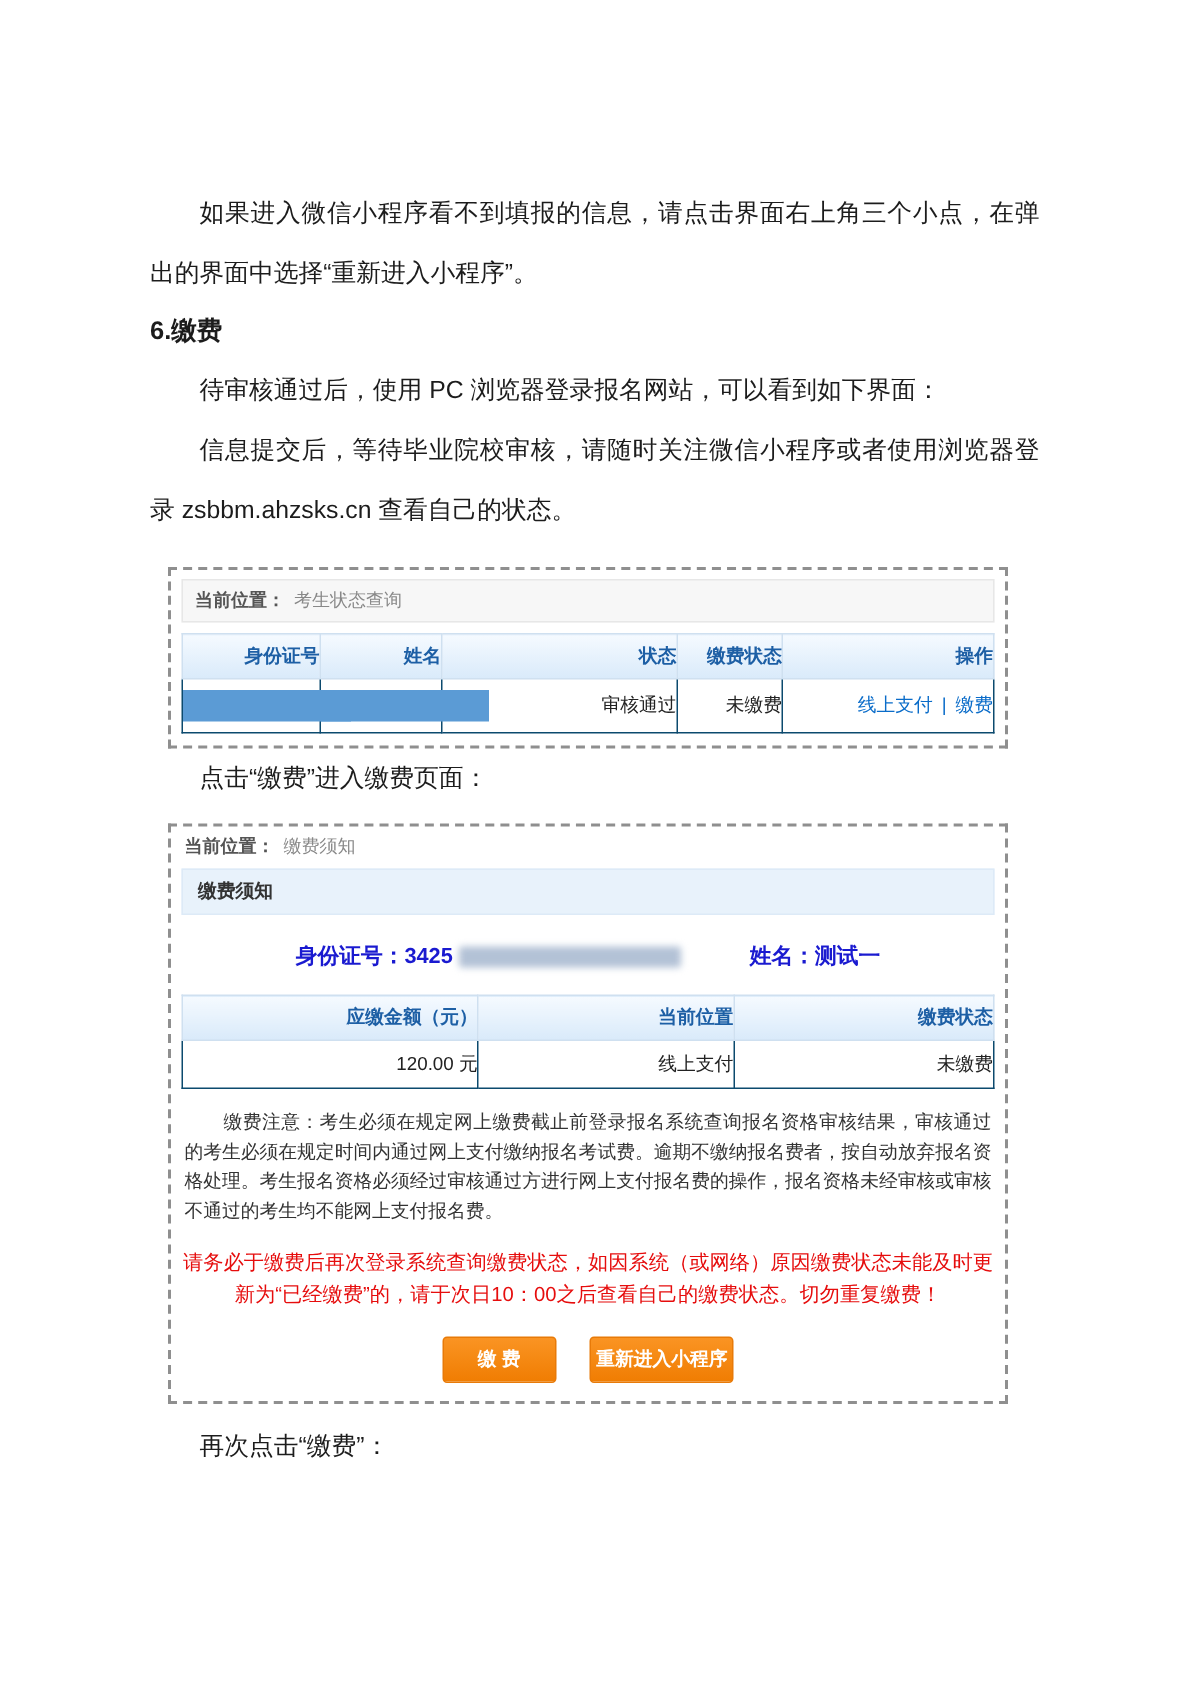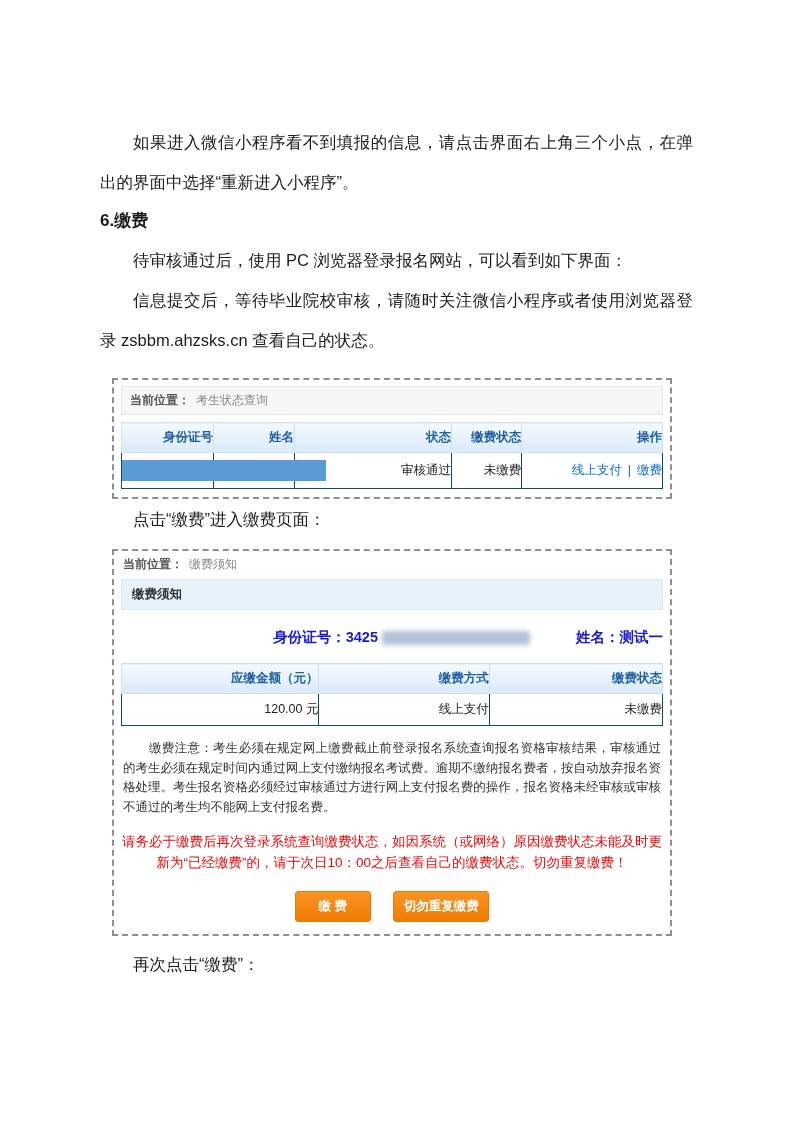--- a/index.html
+++ b/index.html
@@ -43,21 +43,21 @@
   .op-sep{color:#0a6cc9;margin:0 6px;}
   .redacted{display:inline-block;width:112px;height:21px;background:#5b9bd5;vertical-align:middle;}
 
   
   .panel-title{
     background:#e8f2fb;border:1px solid #ddeaf7;
     font-size:12.5px;font-weight:bold;color:#333;
     padding:6px 10px;margin-bottom:14px;
   }
   .id-line{
-    text-align:right;color:#1a1ad0;font-weight:bold;font-size:14.5px;
+    text-align:center;color:#1a1ad0;font-weight:bold;font-size:14.5px;
     margin:18px 0 16px 0;
   }
   .id-line .blur-block{
     display:inline-block;width:148px;height:14px;border-radius:2px;
     background:#b3c2d6;filter:blur(2.5px);vertical-align:middle;margin:0 4px;
   }
   .id-line .name-group{margin-left:42px;}
   .notice{
     font-size:12.5px;color:#333;line-height:19.5px;text-align:justify;
     text-indent:26px;margin:13px 2px 0 2px;
@@ -141,39 +141,39 @@
 
       <table class="grid">
         <colgroup>
           <col style="width:36.5%">
             <col style="width:31.5%">
             <col style="width:32%">
         </colgroup>
         <thead>
           <tr>
             <th>应缴金额（元）</th>
-            <th>缴费方式</th>
+            <th>当前位置</th>
             <th>缴费状态</th>
           </tr>
         </thead>
         <tbody>
           <tr>
             <td>120.00 元</td>
             <td>线上支付</td>
             <td>未缴费</td>
           </tr>
         </tbody>
       </table>
 
       <p class="notice">缴费注意：考生必须在规定网上缴费截止前登录报名系统查询报名资格审核结果，审核通过的考生必须在规定时间内通过网上支付缴纳报名考试费。逾期不缴纳报名费者，按自动放弃报名资格处理。考生报名资格必须经过审核通过方进行网上支付报名费的操作，报名资格未经审核或审核不通过的考生均不能网上支付报名费。</p>
 
       <p class="warning">请务必于缴费后再次登录系统查询缴费状态，如因系统（或网络）原因缴费状态未能及时更新为“已经缴费”的，请于次日10：00之后查看自己的缴费状态。切勿重复缴费！</p>
 
       <div class="btn-row">
         <button class="orange-btn btn-pay">缴 费</button>
-        <button class="orange-btn btn-view">切勿重复缴费</button>
+        <button class="orange-btn btn-view">重新进入小程序</button>
       </div>
     </div>
   </div>
 
   <p class="para indent">再次点击“缴费”：</p>
 
 </div>
 
 </body></html>

